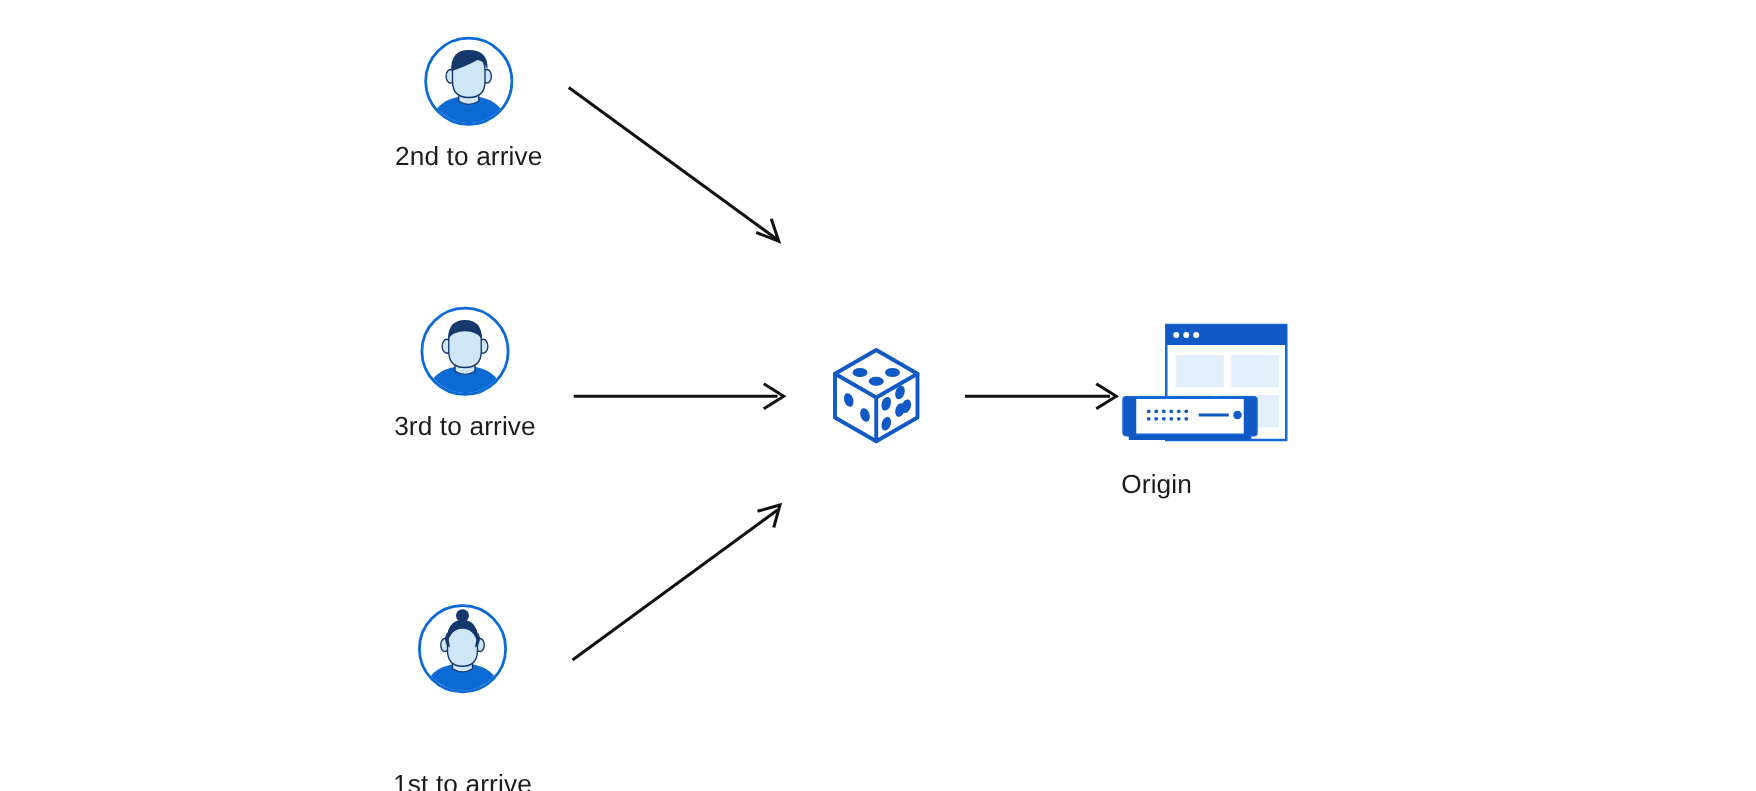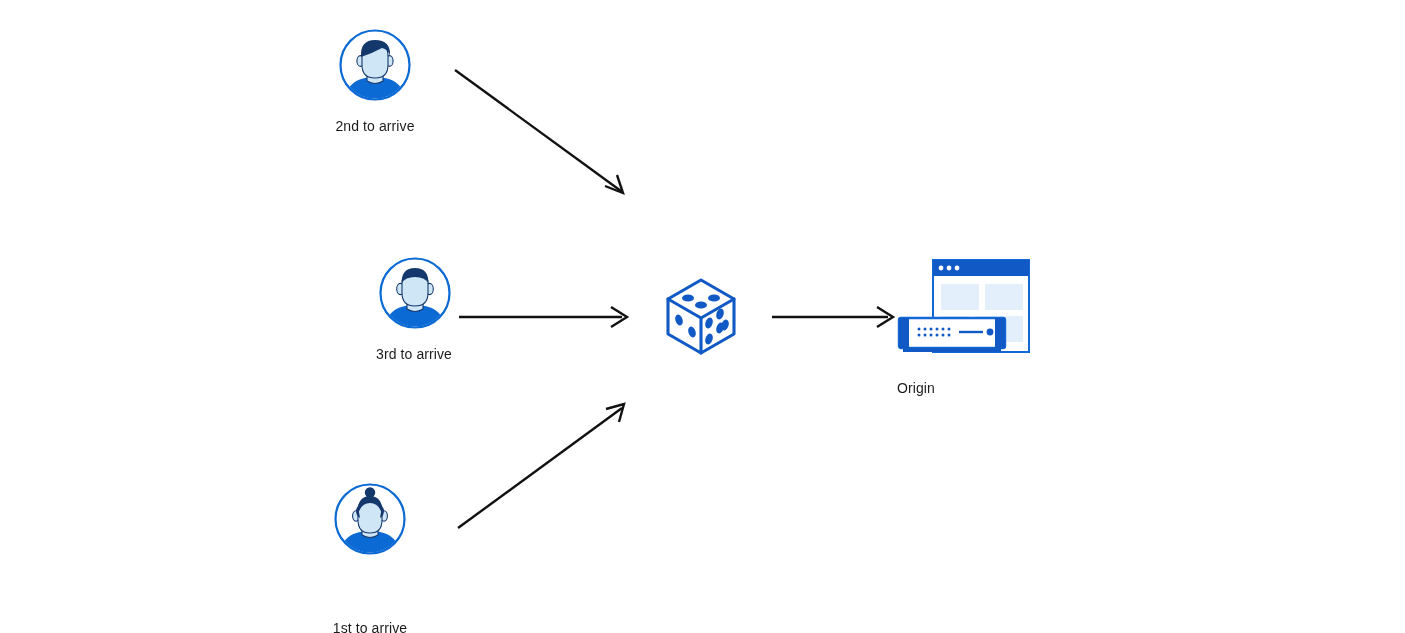--- a/index.html
+++ b/index.html
@@ -20,21 +20,21 @@
   }
   .node {
     position: absolute;
     display: flex;
     flex-direction: column;
     align-items: center;
   }
   .avatar-node { width: 160px; }
   .node-label {
     margin-top: 12px;
-    font-size: 14px;
+    font-size: 21px;
     line-height: 24px;
     color: #1c1c1c;
     white-space: nowrap;
     text-align: center;
     letter-spacing: 0.1px;
   }
   .avatar-wrap { width: 74px; height: 74px; }
   .dice-wrap { width: 86px; height: 86px; }
   .origin-wrap { width: 136px; height: 100px; }
   .arrow-layer {
@@ -95,21 +95,21 @@
 
           <path d="M24 28 q0-13 13-13 q13 0 13 13 v9 q0 13 -13 13 q-13 0 -13 -13 Z" fill="#cfe6f7" stroke="#14386b" stroke-width="1.1"></path>
 
           <path d="M23 29 q-1-17 14-17 q16 0 15 16 q-2-7 -8 -8 q-9 5 -21 9 Z" fill="#14386b"></path>
         </g>
       </svg>
     </div>
     <div class="node-label">2nd to arrive</div>
   </div>
 
-  <div class="node avatar-node" style="left:292px; top:256px;align-items:flex-end;">
+  <div class="node avatar-node" style="left:292px; top:244px;">
     <div class="avatar-wrap">
       <svg viewBox="0 0 74 74" width="74" height="74" xmlns="http://www.w3.org/2000/svg">
         <defs>
           <clipPath id="clipB">
               <circle cx="37" cy="37" r="33.5"></circle>
             </clipPath>
         </defs>
         <circle cx="37" cy="37" r="34.5" fill="#ffffff" stroke="#0b6ad4" stroke-width="2.2"></circle>
         <g clip-path="url(#clipB)">
           <path d="M6 74 C8 56 20 49 37 49 C54 49 66 56 68 74 Z" fill="#0b6ad4"></path>

